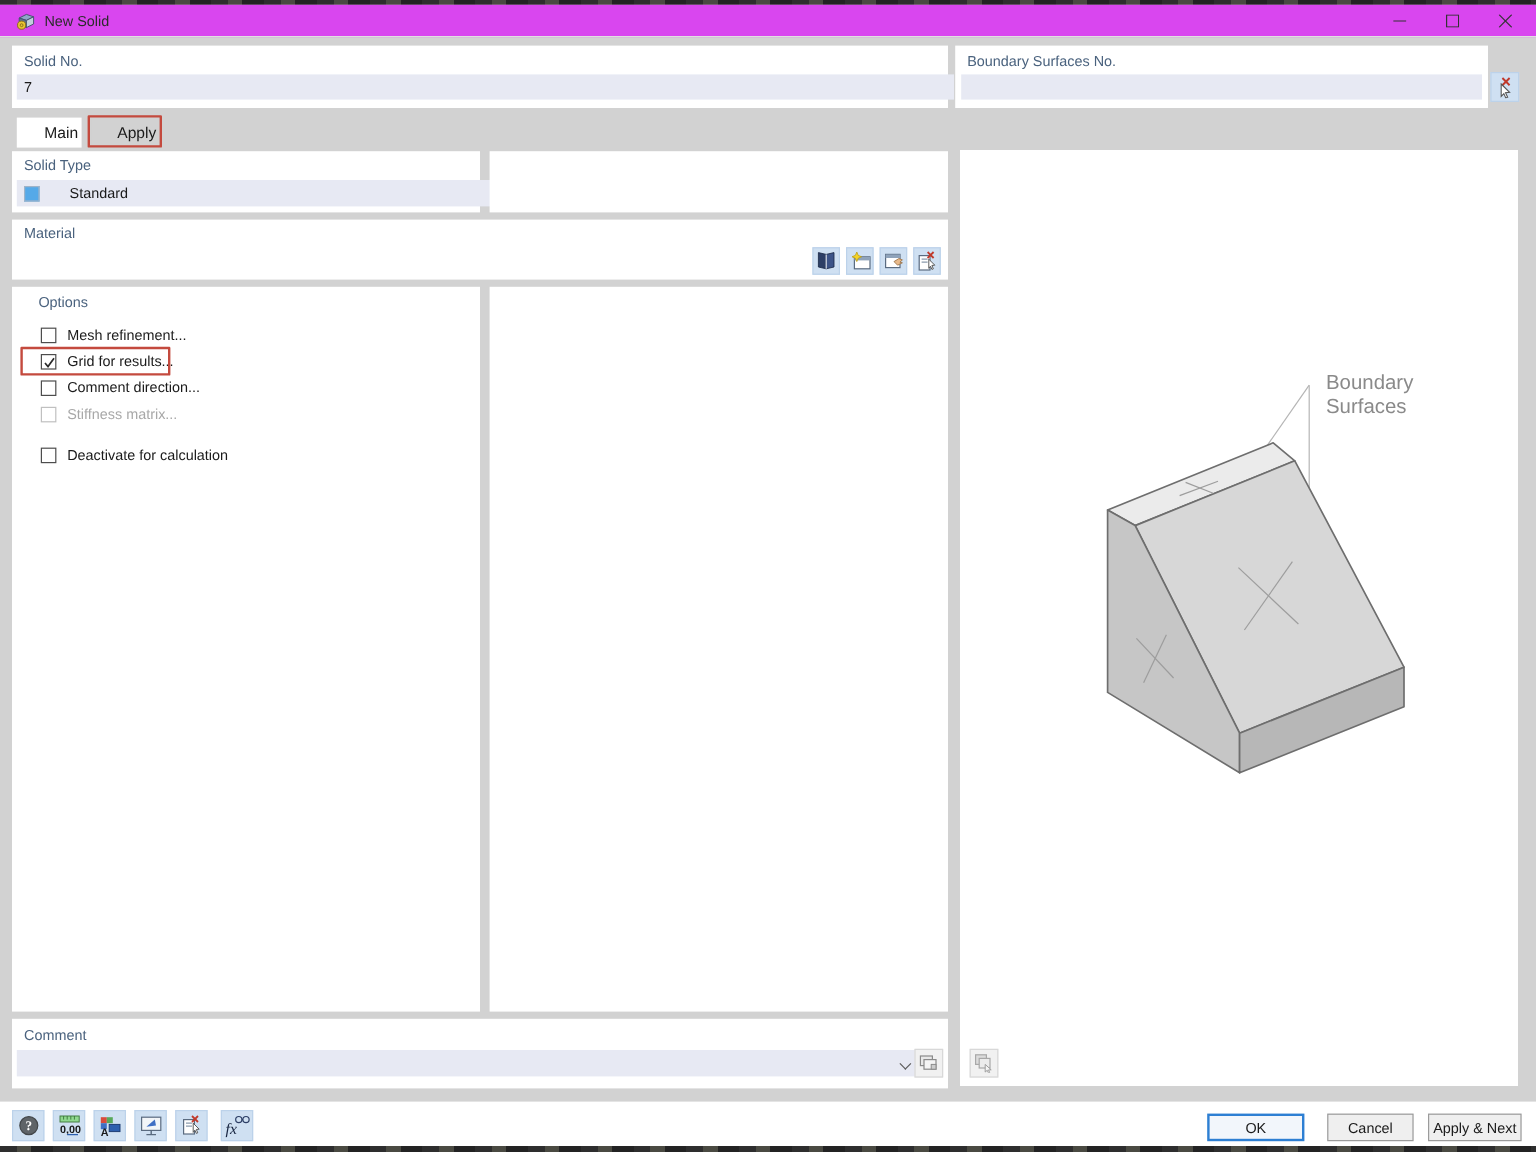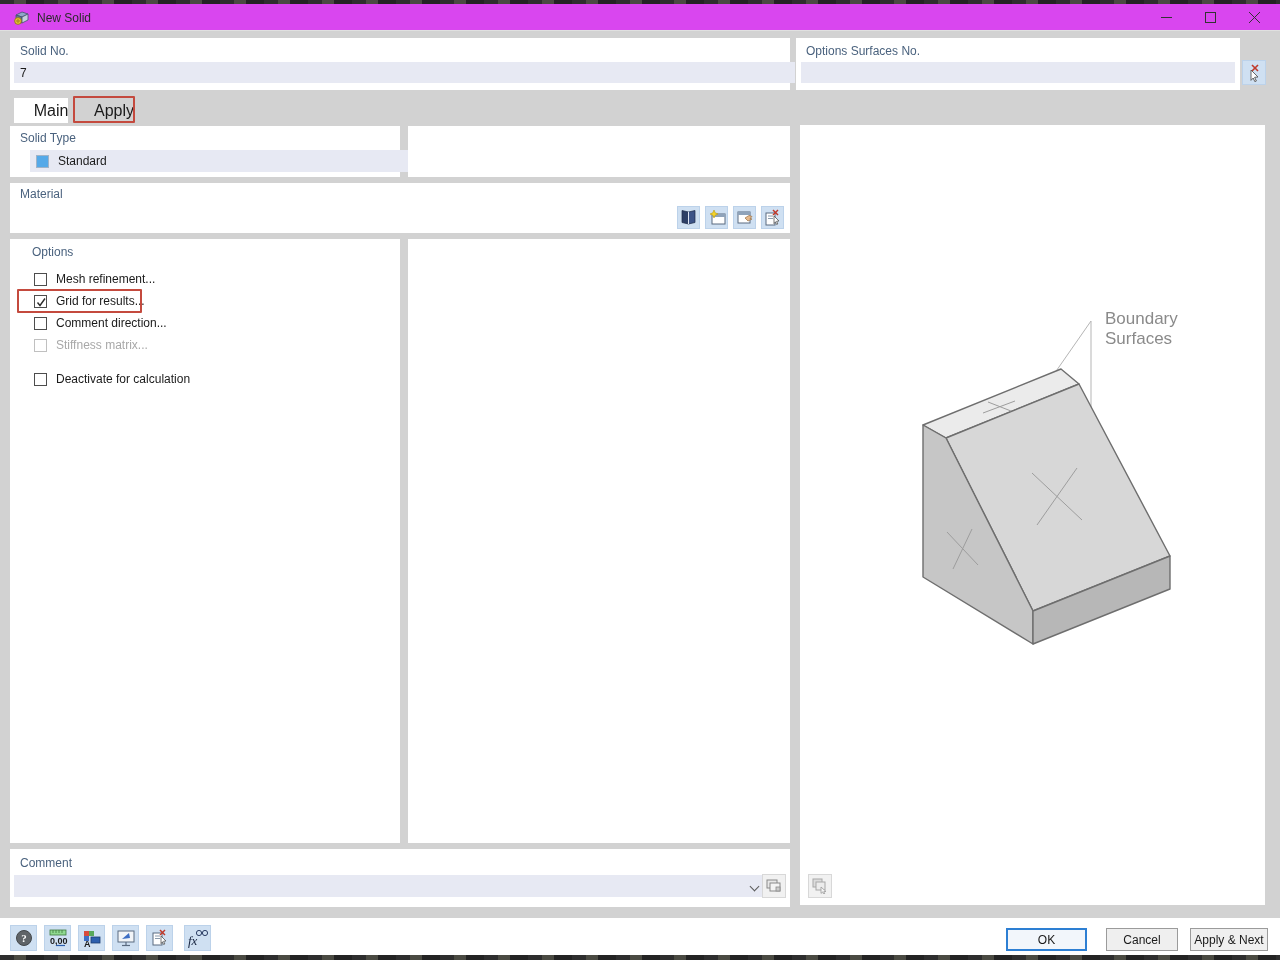--- a/index.html
+++ b/index.html
@@ -23,21 +23,21 @@
   .sec-label { position:absolute; color:#4a627e; font-size:12px; }
   .field { position:absolute; background:#e7e9f3; height:21px; display:flex; align-items:center; padding:0 6px; color:#1a1a1a; }
 
   
   .dropdown { position:absolute; background:#e7e9f3; height:22px; display:flex; align-items:center; padding:0 6px; }
   .swatch { width:13px; height:13px; border:1px solid #9fb3c8; margin-right:9px; flex:0 0 auto; }
   .dd-chevron { position:absolute; right:9px; top:8px; width:8px; height:8px; }
   .dd-chevron::before { content:""; position:absolute; left:0; top:0; width:6px; height:6px; border-right:1px solid #5a5a5a; border-bottom:1px solid #5a5a5a; transform:rotate(45deg); }
 
   
-  .tab { position:absolute; top:98px; height:25px; display:flex; align-items:center; justify-content:center; font-size:16px; color:#1a1a1a;padding-left:20px; }
+  .tab { position:absolute; top:98px; height:25px; display:flex; align-items:center; justify-content:center; font-size:13px; color:#1a1a1a;padding-left:20px; }
   .tab-main { left:14px; width:54px; background:#ffffff; }
   .tab-grid { left:76px; width:56px; background:#d2d2d2; }
   .annot-box { position:absolute; border:2px solid #c44a3e; border-radius:1px; pointer-events:none; }
 
   
   .ico-btn { position:absolute; width:23px; height:23px; background:#cfe0f2; border:1px solid #bcd2ea; display:flex; align-items:center; justify-content:center; }
   .ico-btn svg { display:block; }
   .ico-btn.gray { background:#f1f1f1; border:1px solid #d8d8d8; }
 
   
@@ -92,21 +92,21 @@
       </svg>
   </div>
 </div>
 
 <div class="panel" style="left:10px; top:38px; width:780px; height:52px;">
   <span class="sec-label" style="left:10px; top:6px;">Solid No.</span>
   <div class="field" style="left:4px; top:24px; width:781px;">7</div>
 </div>
 
 <div class="panel" style="left:796px; top:38px; width:444px; height:52px;">
-  <span class="sec-label" style="left:10px; top:6px;">Options Surfaces No.</span>
+  <span class="sec-label" style="left:10px; top:6px;">Boundary Surfaces No.</span>
   <div class="field" style="left:5px; top:24px; width:434px;"></div>
 </div>
 
 <div class="ico-btn" style="left:1242px; top:60px; width:24px; height:25px;">
   <svg width="16" height="18" viewBox="0 0 16 18">
     <line x1="6" y1="1" x2="12" y2="7" stroke="#c0392b" stroke-width="1.6"></line>
     <line x1="12" y1="1" x2="6" y2="7" stroke="#c0392b" stroke-width="1.6"></line>
     <polygon points="5,6 12,13 8.6,13.3 10.4,17 8.8,17.6 7.2,14 5,16.4" fill="#ffffff" stroke="#555" stroke-width="0.9"></polygon>
   </svg>
 </div>
@@ -114,21 +114,21 @@
 <div class="tab tab-main">
     <span>Main</span>
   </div>
 <div class="tab tab-grid">
     <span>Apply</span>
   </div>
 <div class="annot-box" style="left:73px; top:96px; width:62px; height:27px;"></div>
 
 <div class="panel" style="left:10px; top:126px; width:390px; height:51px;">
   <span class="sec-label" style="left:10px; top:5px;">Solid Type</span>
-  <div class="dropdown" style="left:20px; top:24px; width:466px;">
+  <div class="dropdown" style="left:4px; top:24px; width:466px;gap:16px;">
     <span class="swatch" style="background:#55a9e8;"></span>
     <span>Standard</span>
     <span class="dd-chevron"></span>
   </div>
 </div>
 
 <div class="panel" style="left:408px; top:126px; width:382px; height:51px;"></div>
 
 <div class="panel" style="left:10px; top:183px; width:780px; height:50px;">
   <span class="sec-label" style="left:10px; top:4px;">Material</span>

